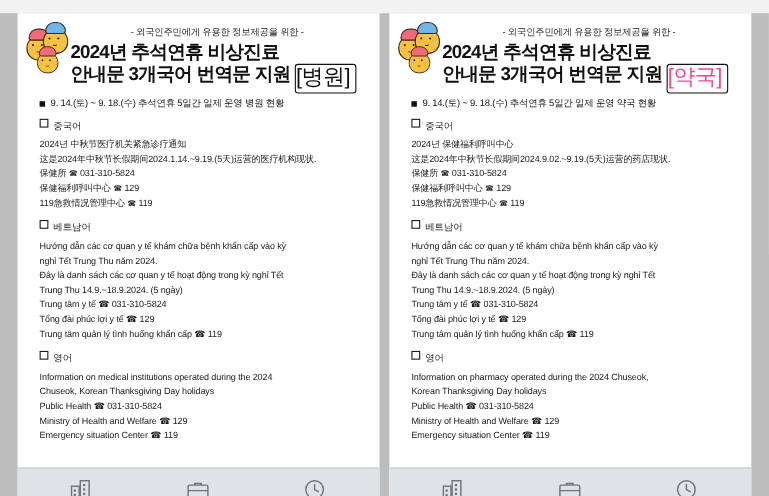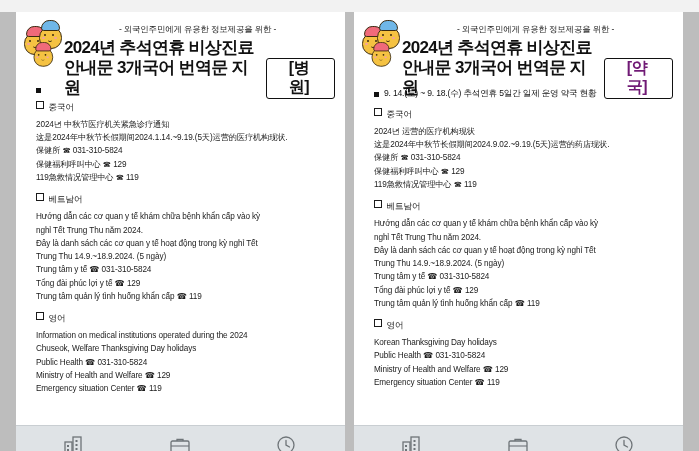--- a/index.html
+++ b/index.html
@@ -55,26 +55,26 @@
     color: #111111;
     letter-spacing: -0.7px;
     line-height: 1.18;
     padding-left: 38px;
   }
   .hdr-line2 { display: flex; align-items: flex-start; gap: 4px; }
   .tagword {
     display: inline-block;
     border: 1.6px solid #111;
     border-radius: 3px;
-    padding: 0px 5px 1px 22px;
-    font-size: 16px;
-    font-weight: bold;
+    padding: 0px 5px 1px 0;
+    font-size: 20px;
+    font-weight: normal;
     letter-spacing: -0.5px;
   }
-  .tagword.red { color: #701a75; border-color: #111; }
+  .tagword.red { color: #ec4899; border-color: #111; }
 
   
   .mascots {
     position: absolute;
     left: 8px;
     top: 6px;
     width: 44px;
     height: 50px;
   }
   .mascot {
@@ -226,20 +226,21 @@
       <div class="hdr-kicker">- 외국인주민에게 유용한 정보제공을 위한 -</div>
       <div class="hdr-title">2024년 추석연휴 비상진료</div>
       <div class="hdr-title hdr-line2">
         <span>안내문 3개국어 번역문 지원</span>
         <span class="tagword">[병원]</span>
       </div>
     </div>
 
     <div class="subbar">
       <span class="sq"></span>
+      <span>9. 14.(토) ~ 9. 18.(수) 추석연휴 5일간 일제 운영 병원 현황</span>
     </div>
 
     <div class="body">
 
       <div class="sec">
         <div class="sec-head">
           <span class="box"></span>
           <span>중국어</span>
         </div>
         <div class="ln">2024년 中秋节医疗机关紧急诊疗通知</div>
@@ -262,21 +263,21 @@
         <div class="ln">Tổng đài  phúc lợi y tế ☎ 129</div>
         <div class="ln">Trung tâm quản lý tình huống khẩn cấp ☎ 119</div>
       </div>
 
       <div class="sec">
         <div class="sec-head">
           <span class="box"></span>
           <span>영어</span>
         </div>
         <div class="ln">Information on medical institutions operated during the 2024</div>
-        <div class="ln">Chuseok, Welfare Thanksgiving Day holidays</div>
+        <div class="ln">Chuseok, Korean Thanksgiving Day holidays</div>
         <div class="ln">Public Health ☎ 031-310-5824</div>
         <div class="ln">Ministry of Health and Welfare ☎ 129</div>
         <div class="ln">Emergency situation Center ☎ 119</div>
       </div>
 
     </div>
 
     <div class="footer">
       <div class="fi">
         <svg width="22" height="20" viewBox="0 0 22 20">
@@ -350,21 +351,21 @@
       <span>9. 14.(토) ~ 9. 18.(수) 추석연휴 5일간 일제 운영 약국 현황</span>
     </div>
 
     <div class="body">
 
       <div class="sec">
         <div class="sec-head">
           <span class="box"></span>
           <span>중국어</span>
         </div>
-        <div class="ln">2024년 运营的医疗机构现状</div>
+        <div class="ln">2024년 保健福利呼叫中心</div>
         <div class="ln">这是2024年中秋节长假期间2024.9.02.~9.19.(5天)运营的药店现状.</div>
         <div class="ln">保健所 ☎ 031-310-5824</div>
         <div class="ln">保健福利呼叫中心 ☎ 129</div>
         <div class="ln">119急救情况管理中心 ☎ 119</div>
       </div>
 
       <div class="sec">
         <div class="sec-head">
           <span class="box"></span>
           <span>베트남어</span>
@@ -376,20 +377,21 @@
         <div class="ln">Trung tâm y tế ☎ 031-310-5824</div>
         <div class="ln">Tổng đài  phúc lợi y tế ☎ 129</div>
         <div class="ln">Trung tâm quản lý tình huống khẩn cấp ☎ 119</div>
       </div>
 
       <div class="sec">
         <div class="sec-head">
           <span class="box"></span>
           <span>영어</span>
         </div>
+        <div class="ln">Information on pharmacy operated during the 2024 Chuseok,</div>
         <div class="ln">Korean Thanksgiving Day holidays</div>
         <div class="ln">Public Health ☎ 031-310-5824</div>
         <div class="ln">Ministry of Health and Welfare ☎ 129</div>
         <div class="ln">Emergency situation Center ☎ 119</div>
       </div>
 
     </div>
 
     <div class="footer">
       <div class="fi">

